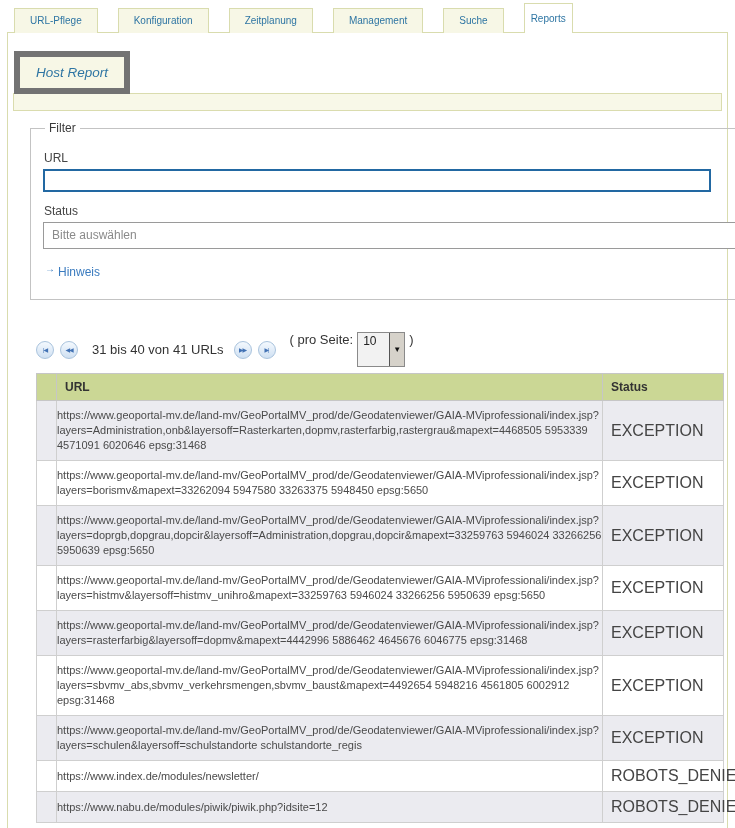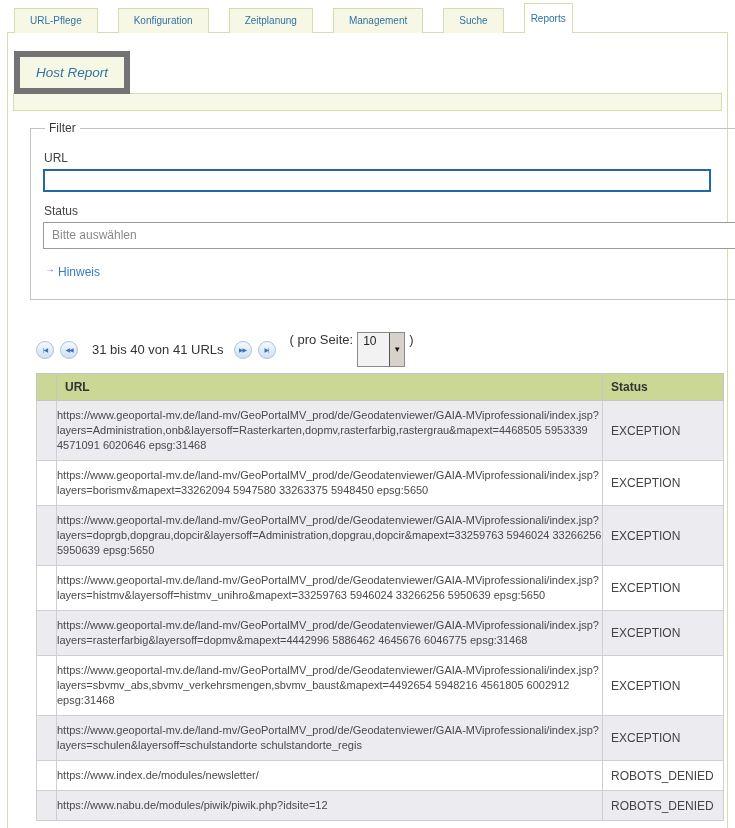--- a/index.html
+++ b/index.html
@@ -49,21 +49,21 @@
   .per-page-arrow { width:15px; background:#d6d2ca; border-left:1px solid #555; color:#111;
                     font-size:8px; display:flex; align-items:center; justify-content:center; }
 
   
   table.err { border-collapse:collapse; table-layout:fixed; width:688px; margin:4px 0 0 28px; }
   table.err col.c-mark { width:20px; } table.err col.c-status { width:121px; }
   table.err th { background:#cbd795; color:#333; font-size:12px; text-align:left;
                  padding:6px 8px; border:1px solid #c6c6c6; font-weight:bold; }
   table.err td { border:1px solid #cfcfcf; vertical-align:middle; font-size:11px; color:#4a4a4a; }
   table.err td.url { padding:7px 0; line-height:15px; overflow-wrap:break-word; word-wrap:break-word; }
-  table.err td.status { font-size:12px; color:#444; padding:6px 8px; }
+  table.err td.status { font-size:16px; color:#444; padding:6px 8px; }
   table.err tbody tr:nth-child(odd) td { background:#ebebf0; }
   table.err tbody tr:nth-child(even) td { background:#ffffff; }
 </style>
 </head>
 <body>
 
 <div class="main-tabs">
   <div class="tab">URL-Pflege</div>
   <div class="tab">Konfiguration</div>
   <div class="tab">Zeitplanung</div>

